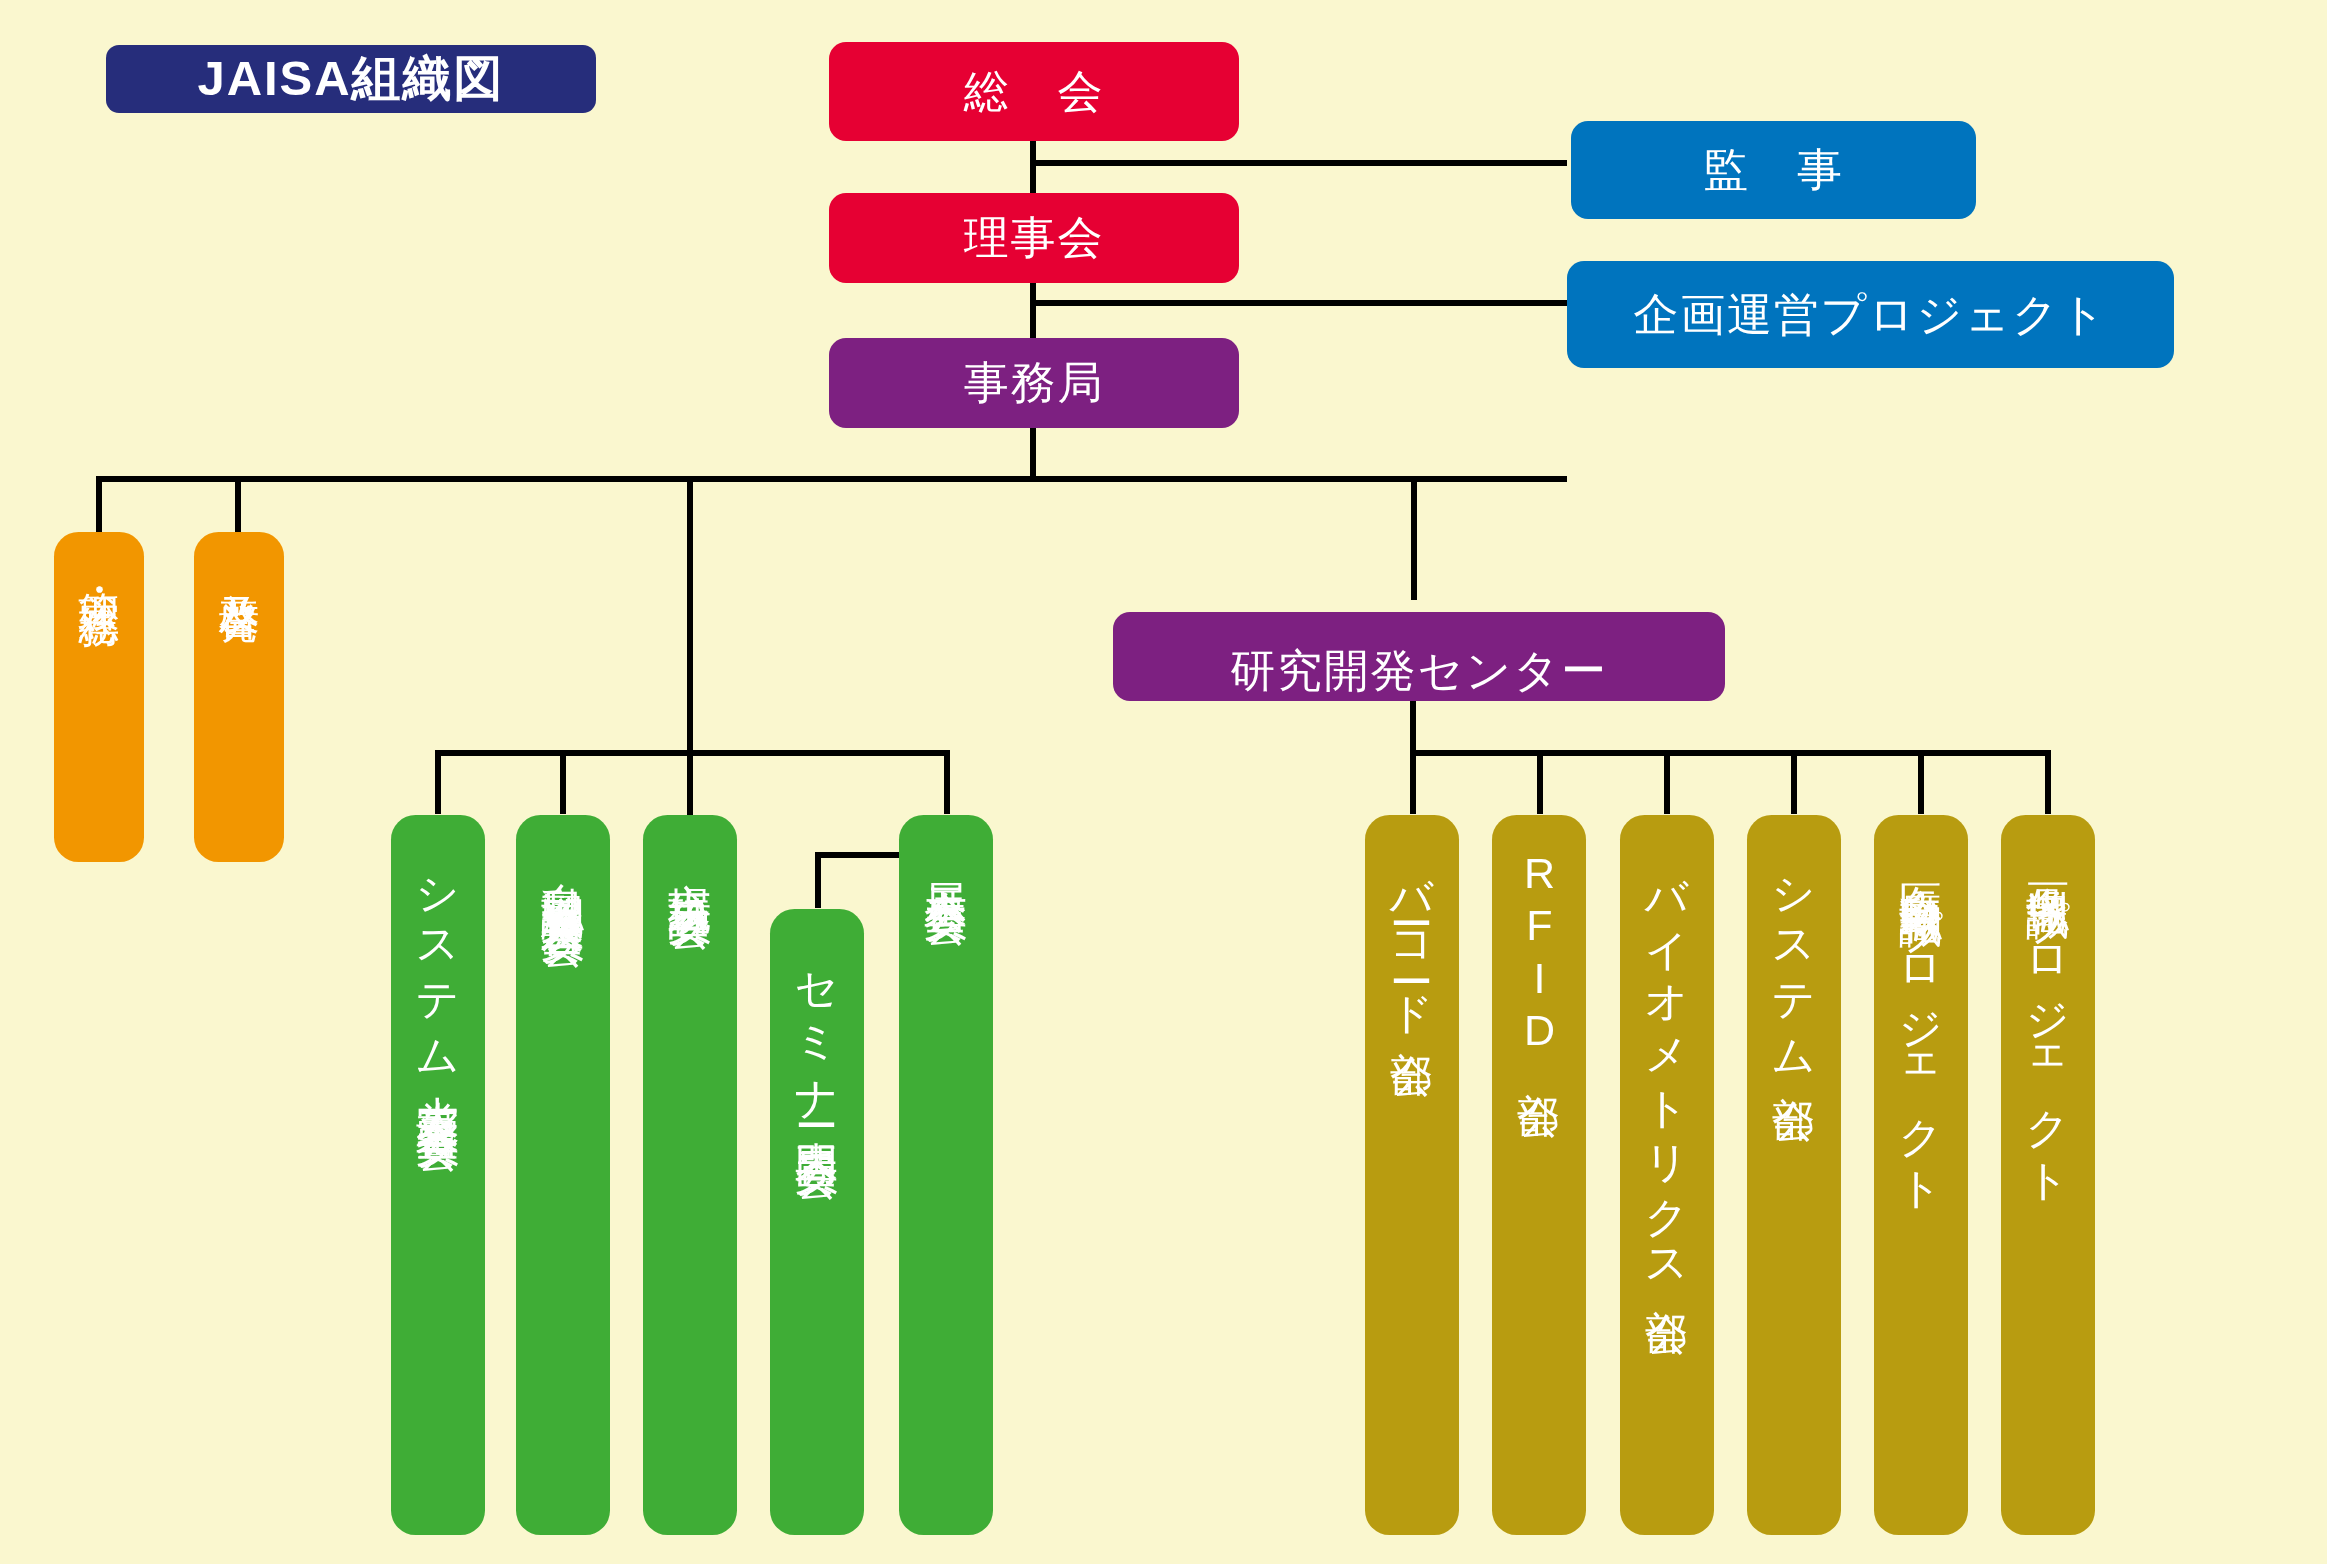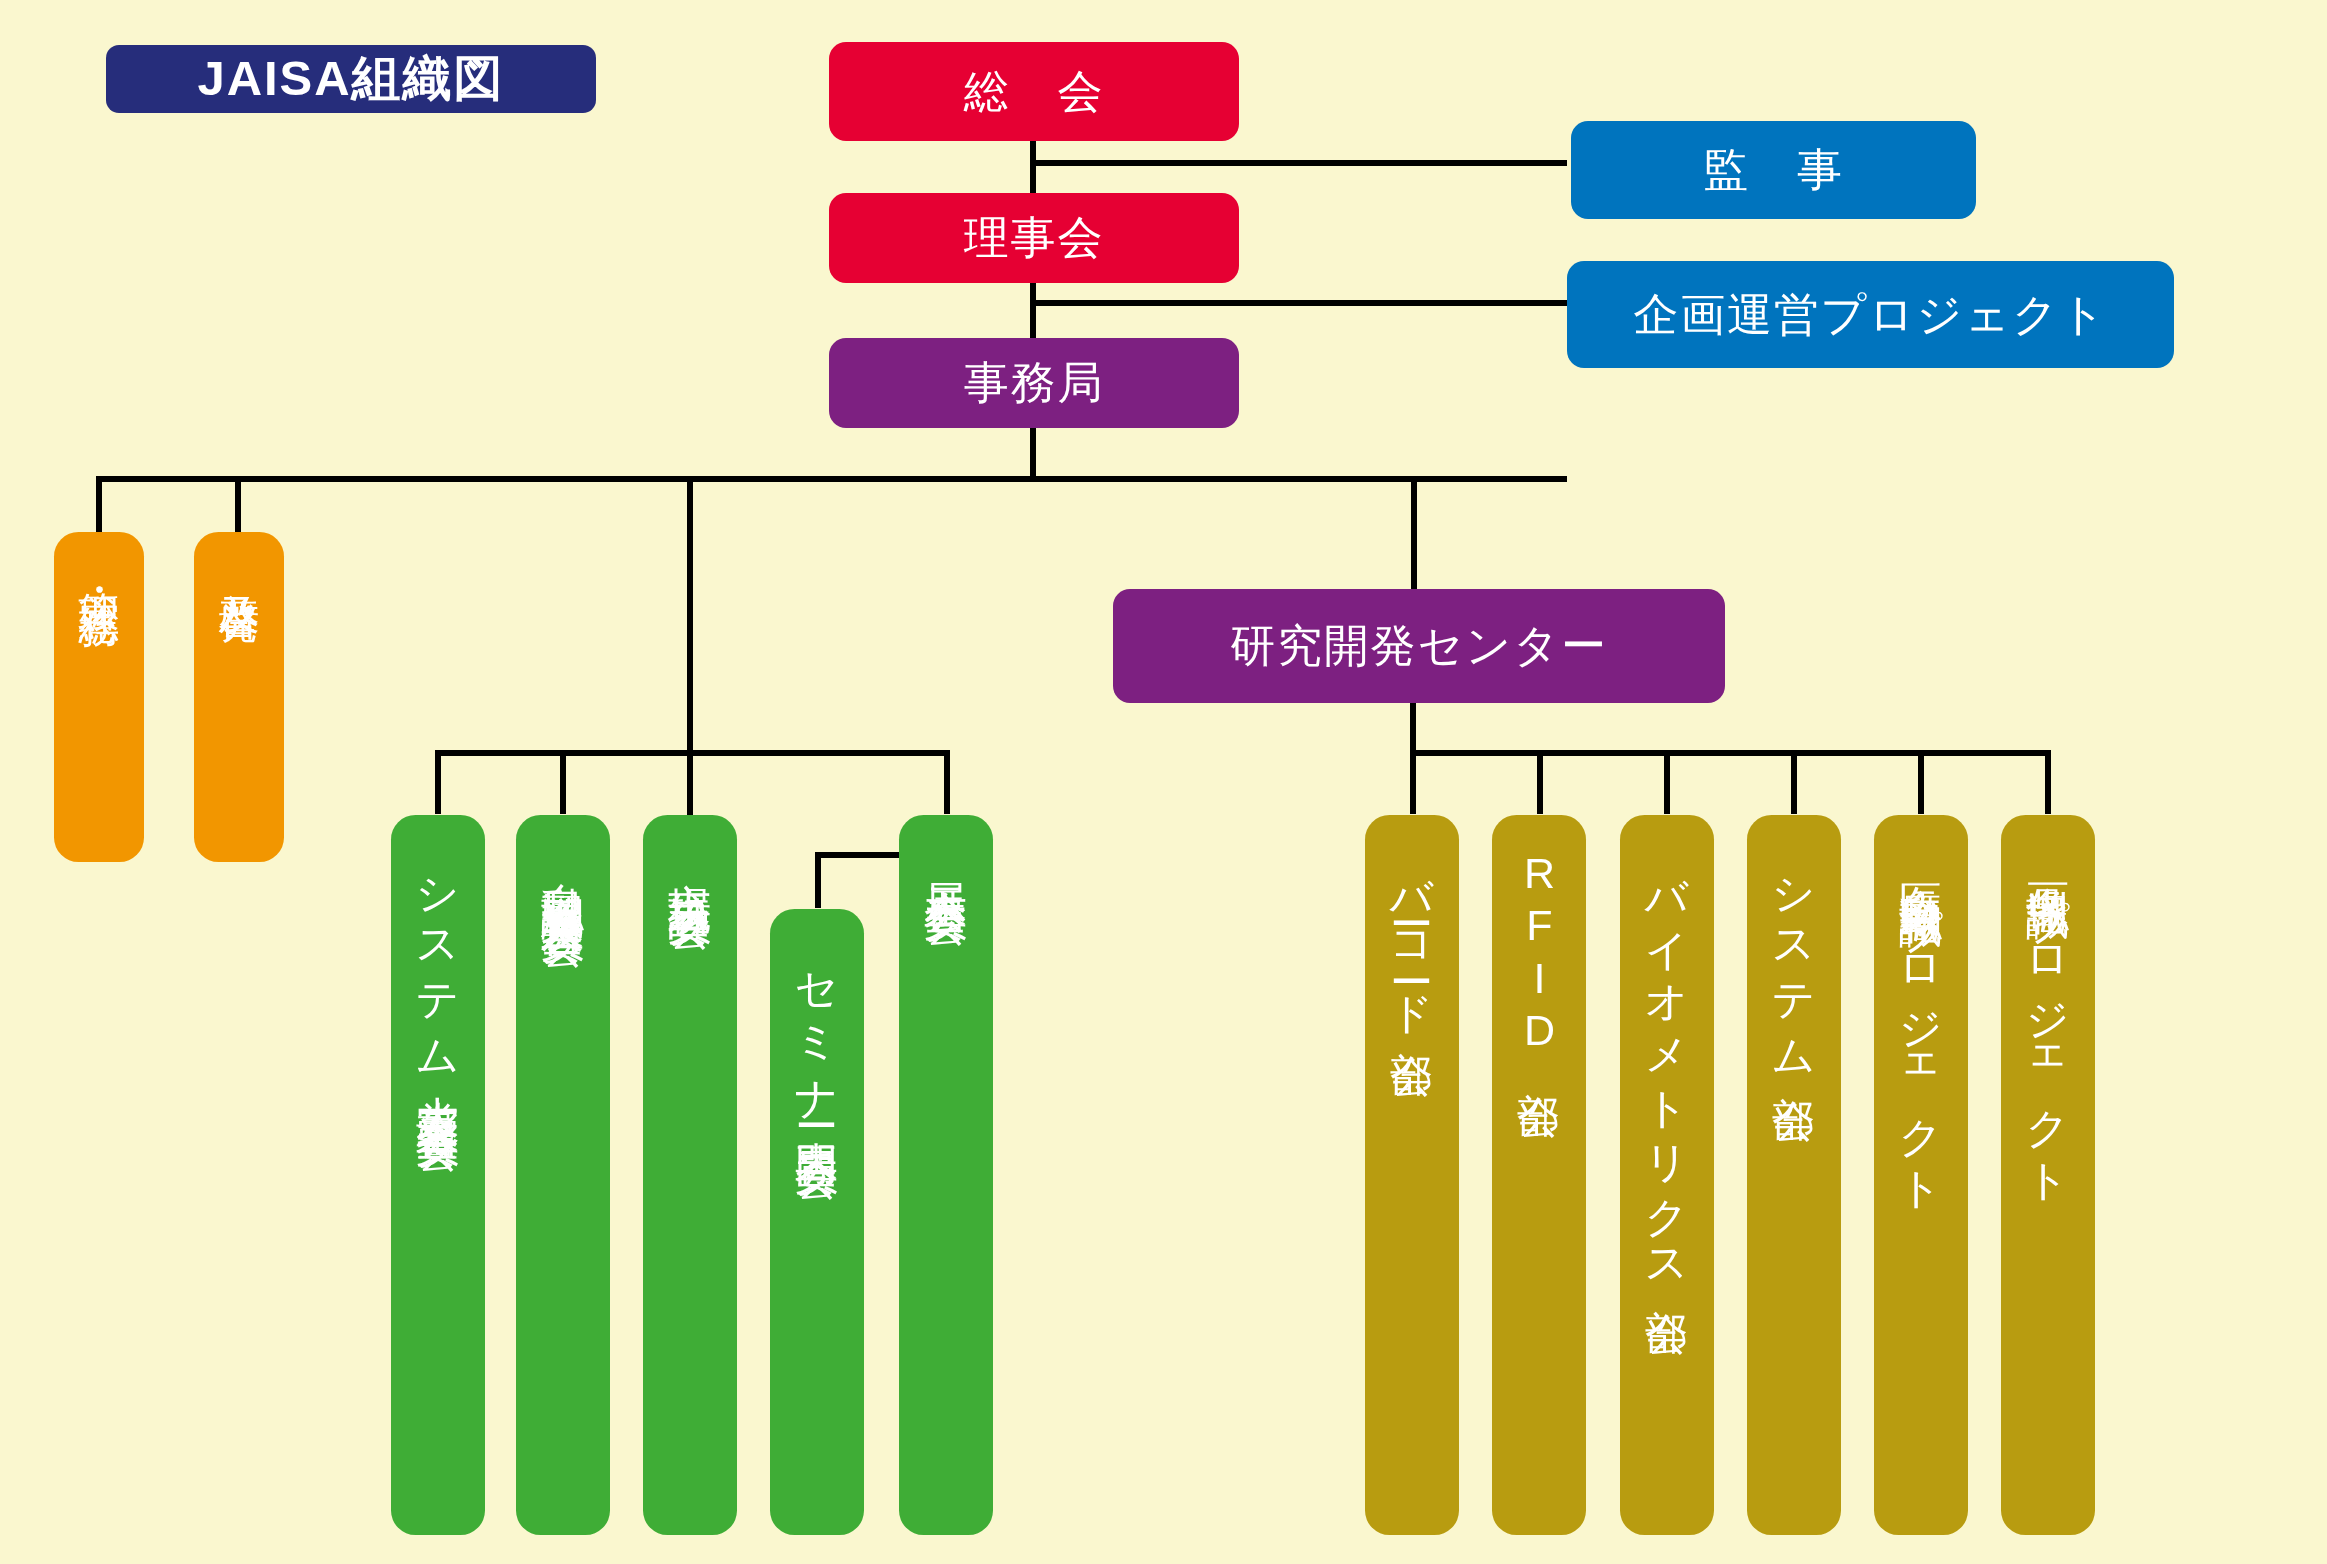--- a/index.html
+++ b/index.html
@@ -104,21 +104,21 @@
     <span>事務局</span>
   </div>
 
   <div class="hbox blue" style="left:1571px; top:121px; width:405px; height:98px;">
     <span>監　事</span>
   </div>
   <div class="hbox blue" style="left:1567px; top:261px; width:607px; height:107px;">
     <span>企画運営プロジェクト</span>
   </div>
 
-  <div class="hbox purple" style="left:1113px; top:589px; width:612px; height:114px;">
+  <div class="hbox purple" style="left:1113px; top:612px; width:612px; height:89px;align-items:flex-end;">
     <span>研究開発センター</span>
   </div>
 
   <div class="vbox orange" style="left:54px; top:532px; width:90px; height:330px;">
     <span class="vtext" style="padding-top:28px; font-size:41px;">管理・総務</span>
   </div>
   <div class="vbox orange" style="left:194px; top:532px; width:90px; height:330px;">
     <span class="vtext" style="padding-top:28px; font-size:41px;">普及啓発</span>
   </div>
 

